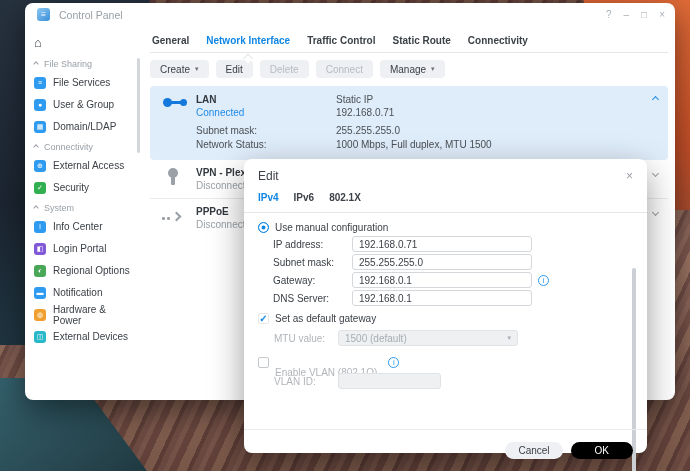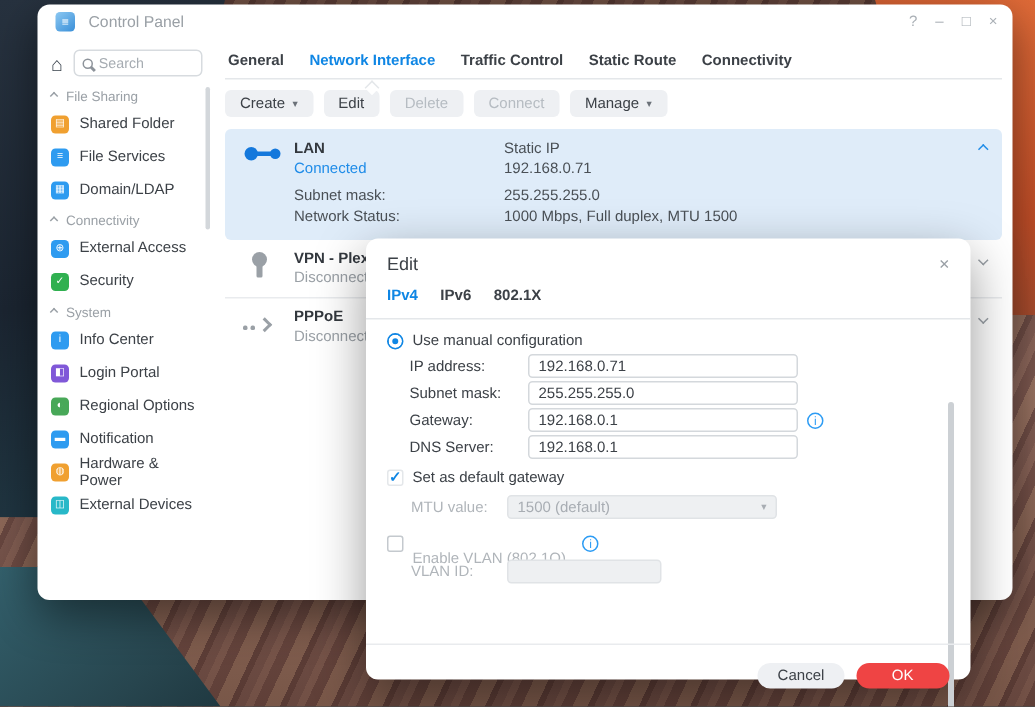--- a/index.html
+++ b/index.html
@@ -135,21 +135,21 @@
   .info-i { width:11px; height:11px; border-radius:50%; border:1px solid #2d9cf4; color:#2d9cf4;
     font-size:8px; display:inline-flex; align-items:center; justify-content:center; flex:none; font-style:normal; }
   .gw-info { margin-left:6px; }
   .lbl-info { margin-left:5px; }
   .mt4{margin-top:4px;} .mt3{margin-top:3px;} .mt8{margin-top:8px;} .mt2{margin-top:2px;}
   .dim { color:#b0b5ba;margin-top:20px; }
   .dlg-footer { position:absolute; left:0; right:0; bottom:0; height:24px; border-top:1px solid #e9ebee;
     display:flex; align-items:center; justify-content:flex-end; gap:8px; padding:0 14px; }
   .btn { border-radius:10px; font-size:10px; height:17px; display:flex; align-items:center; cursor:default;margin-top:18px; }
   .btn-cancel { background:#eef0f3; color:#3c4147; padding:0 13px; }
-  .btn-ok { background:#ef4444; color:#fff; padding:0 24px; }
+  .btn-ok { background:#000000; color:#fff; padding:0 24px; }
 </style>
 </head>
 <body>
 
 <div class="desktop">
   <div class="bg-wood"></div>
   <div class="bg-navy"></div>
   <div class="bg-orange"></div>
   <div class="bg-teal"></div>
 
@@ -164,37 +164,33 @@
         <span>×</span>
       </span>
     </div>
 
     <div class="wbody">
 
       <div class="sidebar">
         <div class="side-scrollbar"></div>
         <div class="side-top">
           <span class="home-glyph">⌂</span>
-          <span class="search-box">
-            <span class="mag"></span>
-            <input class="search-input" placeholder="Search" style="">
-          </span>
         </div>
 
         <div class="side-header">
           <span class="chev up tiny"></span>
           <span>File Sharing</span>
         </div>
         <div class="side-item">
-          <span class="side-ico c-orange">▤</span>
-          <span>Shared Folder</span>
-        </div>
-        <div class="side-item">
           <span class="side-ico c-blue">≡</span>
           <span>File Services</span>
+        </div>
+        <div class="side-item">
+          <span class="side-ico c-blue">●</span>
+          <span>User &amp; Group</span>
         </div>
         <div class="side-item">
           <span class="side-ico c-blue">▦</span>
           <span>Domain/LDAP</span>
         </div>
 
         <div class="side-header">
           <span class="chev up tiny"></span>
           <span>Connectivity</span>
         </div>

